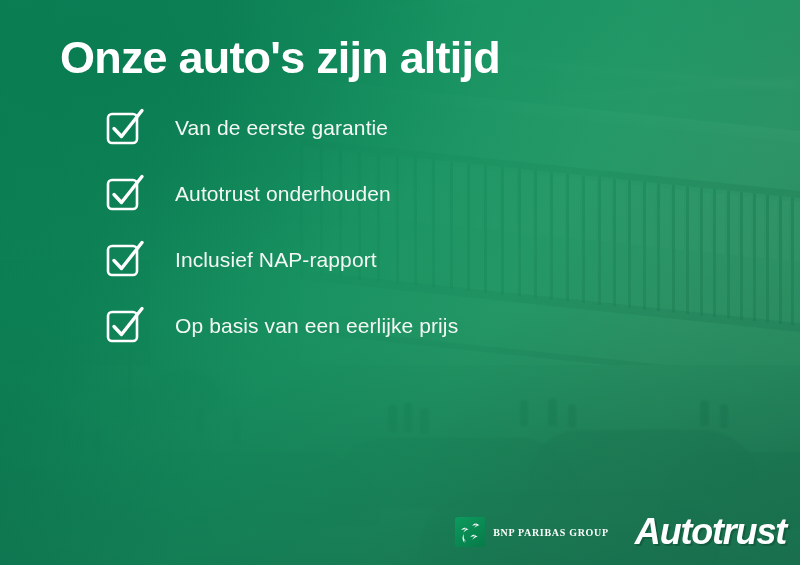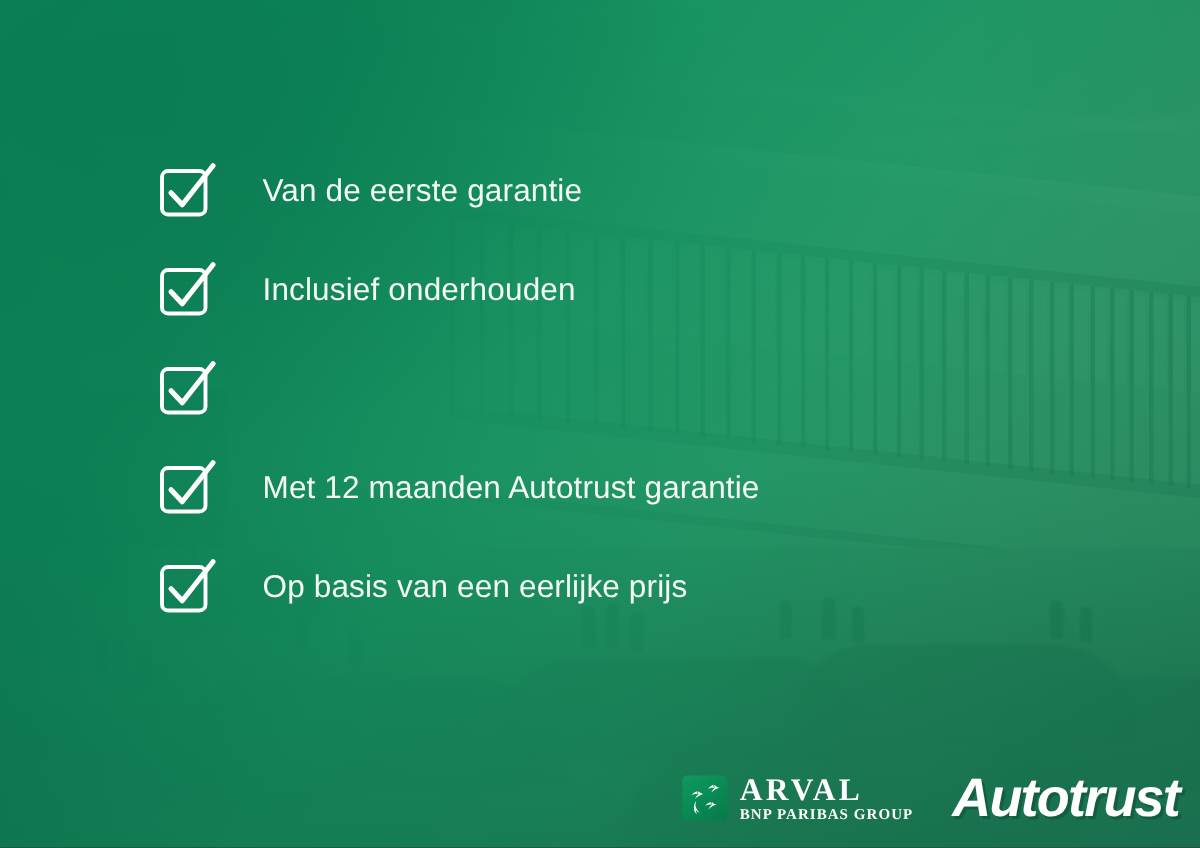--- a/index.html
+++ b/index.html
@@ -374,56 +374,49 @@
     <div class="car c4"></div>
     <div class="car c5"></div>
     <div class="car c6"></div>
   </div>
 
   <div class="overlay"></div>
   <div class="overlay2"></div>
 
   <div class="content">
 
+    <div class="headline">Onze auto's zijn altijd</div>
 
     <div class="checklist" id="checklist">
         <div class="check-row">
           <div class="check-box">
             <svg width="38" height="38" viewBox="0 0 38 38" aria-hidden="true">
               <rect x="3" y="5" width="29" height="29" rx="4" ry="4" fill="none" stroke="#ffffff" stroke-width="2.6"></rect>
               <path d="M9 19.5 L16.5 27.5 L37 1.5" fill="none" stroke="#ffffff" stroke-width="3.4" stroke-linecap="round" stroke-linejoin="round"></path>
             </svg>
           </div>
           <div class="check-label">Van de eerste garantie</div>
         </div>
         <div class="check-row">
           <div class="check-box">
             <svg width="38" height="38" viewBox="0 0 38 38" aria-hidden="true">
               <rect x="3" y="5" width="29" height="29" rx="4" ry="4" fill="none" stroke="#ffffff" stroke-width="2.6"></rect>
               <path d="M9 19.5 L16.5 27.5 L37 1.5" fill="none" stroke="#ffffff" stroke-width="3.4" stroke-linecap="round" stroke-linejoin="round"></path>
             </svg>
           </div>
-          <div class="check-label">Inclusief onderhouden</div>
+          <div class="check-label">Autotrust onderhouden</div>
         </div>
         <div class="check-row">
           <div class="check-box">
             <svg width="38" height="38" viewBox="0 0 38 38" aria-hidden="true">
               <rect x="3" y="5" width="29" height="29" rx="4" ry="4" fill="none" stroke="#ffffff" stroke-width="2.6"></rect>
               <path d="M9 19.5 L16.5 27.5 L37 1.5" fill="none" stroke="#ffffff" stroke-width="3.4" stroke-linecap="round" stroke-linejoin="round"></path>
             </svg>
           </div>
-        </div>
-        <div class="check-row">
-          <div class="check-box">
-            <svg width="38" height="38" viewBox="0 0 38 38" aria-hidden="true">
-              <rect x="3" y="5" width="29" height="29" rx="4" ry="4" fill="none" stroke="#ffffff" stroke-width="2.6"></rect>
-              <path d="M9 19.5 L16.5 27.5 L37 1.5" fill="none" stroke="#ffffff" stroke-width="3.4" stroke-linecap="round" stroke-linejoin="round"></path>
-            </svg>
-          </div>
-          <div class="check-label">Met 12 maanden Autotrust garantie</div>
+          <div class="check-label">Inclusief NAP-rapport</div>
         </div>
         <div class="check-row">
           <div class="check-box">
             <svg width="38" height="38" viewBox="0 0 38 38" aria-hidden="true">
               <rect x="3" y="5" width="29" height="29" rx="4" ry="4" fill="none" stroke="#ffffff" stroke-width="2.6"></rect>
               <path d="M9 19.5 L16.5 27.5 L37 1.5" fill="none" stroke="#ffffff" stroke-width="3.4" stroke-linecap="round" stroke-linejoin="round"></path>
             </svg>
           </div>
           <div class="check-label">Op basis van een eerlijke prijs</div>
         </div>
@@ -436,21 +429,20 @@
           <svg width="30" height="30" viewBox="0 0 30 30" aria-hidden="true">
             <g fill="#ffffff">
               <path d="M20.4 6.2c-1.3.6-2.4 1.5-3.3 2.6 1.5-.6 3.1-.9 4.7-.8-1.1.9-2 2-2.6 3.3 1.5-1.6 3.4-2.7 5.5-3.2-1.3-.2-2.6-.9-3.4-2 .1.7 0 1.4-.3 2.1-.2-.8-.4-1.4-.6-2z"></path>
               <path d="M9.6 10.5c-1.4.5-2.6 1.4-3.5 2.6 1.5-.7 3.2-1 4.8-.8-1.2.9-2.1 2.1-2.6 3.4 1.5-1.7 3.5-2.9 5.6-3.4-1.3-.1-2.5-.8-3.3-1.9 0 .7-.1 1.4-.4 2-.2-.7-.4-1.3-.6-1.9z"></path>
               <path d="M18.6 17.6c-1.3.5-2.5 1.4-3.4 2.5 1.5-.6 3.1-.9 4.7-.7-1.2.9-2.1 2-2.6 3.3 1.5-1.6 3.4-2.8 5.5-3.3-1.3-.1-2.5-.8-3.3-1.9 0 .7-.1 1.4-.3 2-.2-.7-.4-1.3-.6-1.9z"></path>
               <path d="M8.8 20.9c-.3-1.5-.1-3.1.6-4.4-1.6 1.8-2.2 4.3-1.6 6.6.3 1.1 1 2.1 1.9 2.8-.5-1-.8-2-.9-3.1.6.9 1.5 1.6 2.5 2-1.1-1-1.9-2.4-2.5-3.9z"></path>
             </g>
           </svg>
         </div>
         <div class="arval-text">
-          <div class="arval-word">ARVAL</div>
           <div class="bnp-word">BNP PARIBAS GROUP</div>
         </div>
       </div>
 
       <div class="autoselect">Autotrust</div>
     </div>
 
   </div>
 </div>
 

